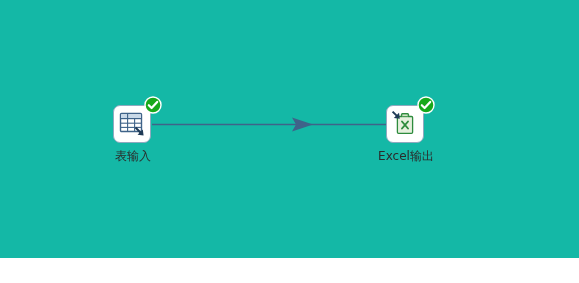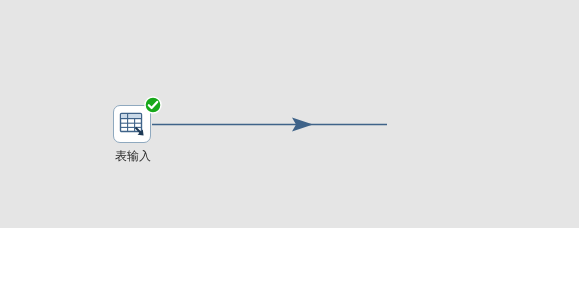--- a/index.html
+++ b/index.html
@@ -10,22 +10,22 @@
     width: 579px;
     height: 283px;
     background: #ffffff;
     font-family: "DejaVu Sans", "Liberation Sans", sans-serif;
     overflow: hidden;
   }
 
   #canvas {
     position: relative;
     width: 579px;
-    height: 228px;
-    background: #e5e5e5;
+    height: 258px;
+    background: #14b8a6;
   }
 
   
   .hop-layer {
     position: absolute;
     left: 0;
     top: 0;
     width: 579px;
     height: 283px;
     pointer-events: none;
@@ -113,14 +113,44 @@
       </svg>
 
       <svg class="badge" viewBox="0 0 18 18">
         <circle cx="9" cy="9" r="8" fill="#17a81a" stroke="#ffffff" stroke-width="1.4"></circle>
         <polyline points="4.8,9.2 7.6,12 13.2,5.9" fill="none" stroke="#ffffff" stroke-width="2.2" stroke-linecap="round" stroke-linejoin="round"></polyline>
       </svg>
     </div>
     <div class="step-label">表输入</div>
   </div>
 
+  <div class="step" style="left:358px; top:105px;">
+    <div class="step-icon-wrap">
+      <div class="step-frame"></div>
+
+      <svg class="glyph" viewBox="0 0 28 28">
+
+        <path d="M10.5 6.5 L10.5 4.6 Q10.5 3.6 11.5 3.6 L16.5 3.6 Q17.5 3.6 17.5 4.6 L17.5 6.5
+                 L20.5 6.5 Q21.6 6.5 21.6 7.6 L21.6 22.2 Q21.6 23.3 20.5 23.3
+                 L7.5 23.3 Q6.4 23.3 6.4 22.2 L6.4 7.6 Q6.4 6.5 7.5 6.5 Z" fill="#e6f0de" stroke="#2e8b3d" stroke-width="1.3"></path>
+
+        <rect x="10.8" y="3.9" width="6.4" height="2.8" rx="0.9" fill="#cfe3c4" stroke="#2e8b3d" stroke-width="1"></rect>
+
+        <g stroke="#2e8b3d" stroke-width="1.9" stroke-linecap="round">
+          <line x1="11" y1="11.5" x2="17" y2="18.5"></line>
+          <line x1="17" y1="11.5" x2="11" y2="18.5"></line>
+        </g>
+
+        <g>
+          <line x1="1.6" y1="1.6" x2="7.4" y2="7.4" stroke="#1f3a56" stroke-width="2"></line>
+          <polygon points="8.8,8.8 2.8,8.0 8.0,2.8" fill="#1f3a56"></polygon>
+        </g>
+      </svg>
+
+      <svg class="badge" viewBox="0 0 18 18">
+        <circle cx="9" cy="9" r="8" fill="#17a81a" stroke="#ffffff" stroke-width="1.4"></circle>
+        <polyline points="4.8,9.2 7.6,12 13.2,5.9" fill="none" stroke="#ffffff" stroke-width="2.2" stroke-linecap="round" stroke-linejoin="round"></polyline>
+      </svg>
+    </div>
+    <div class="step-label">Excel输出</div>
+  </div>
 
 </div>
 
 </body></html>

